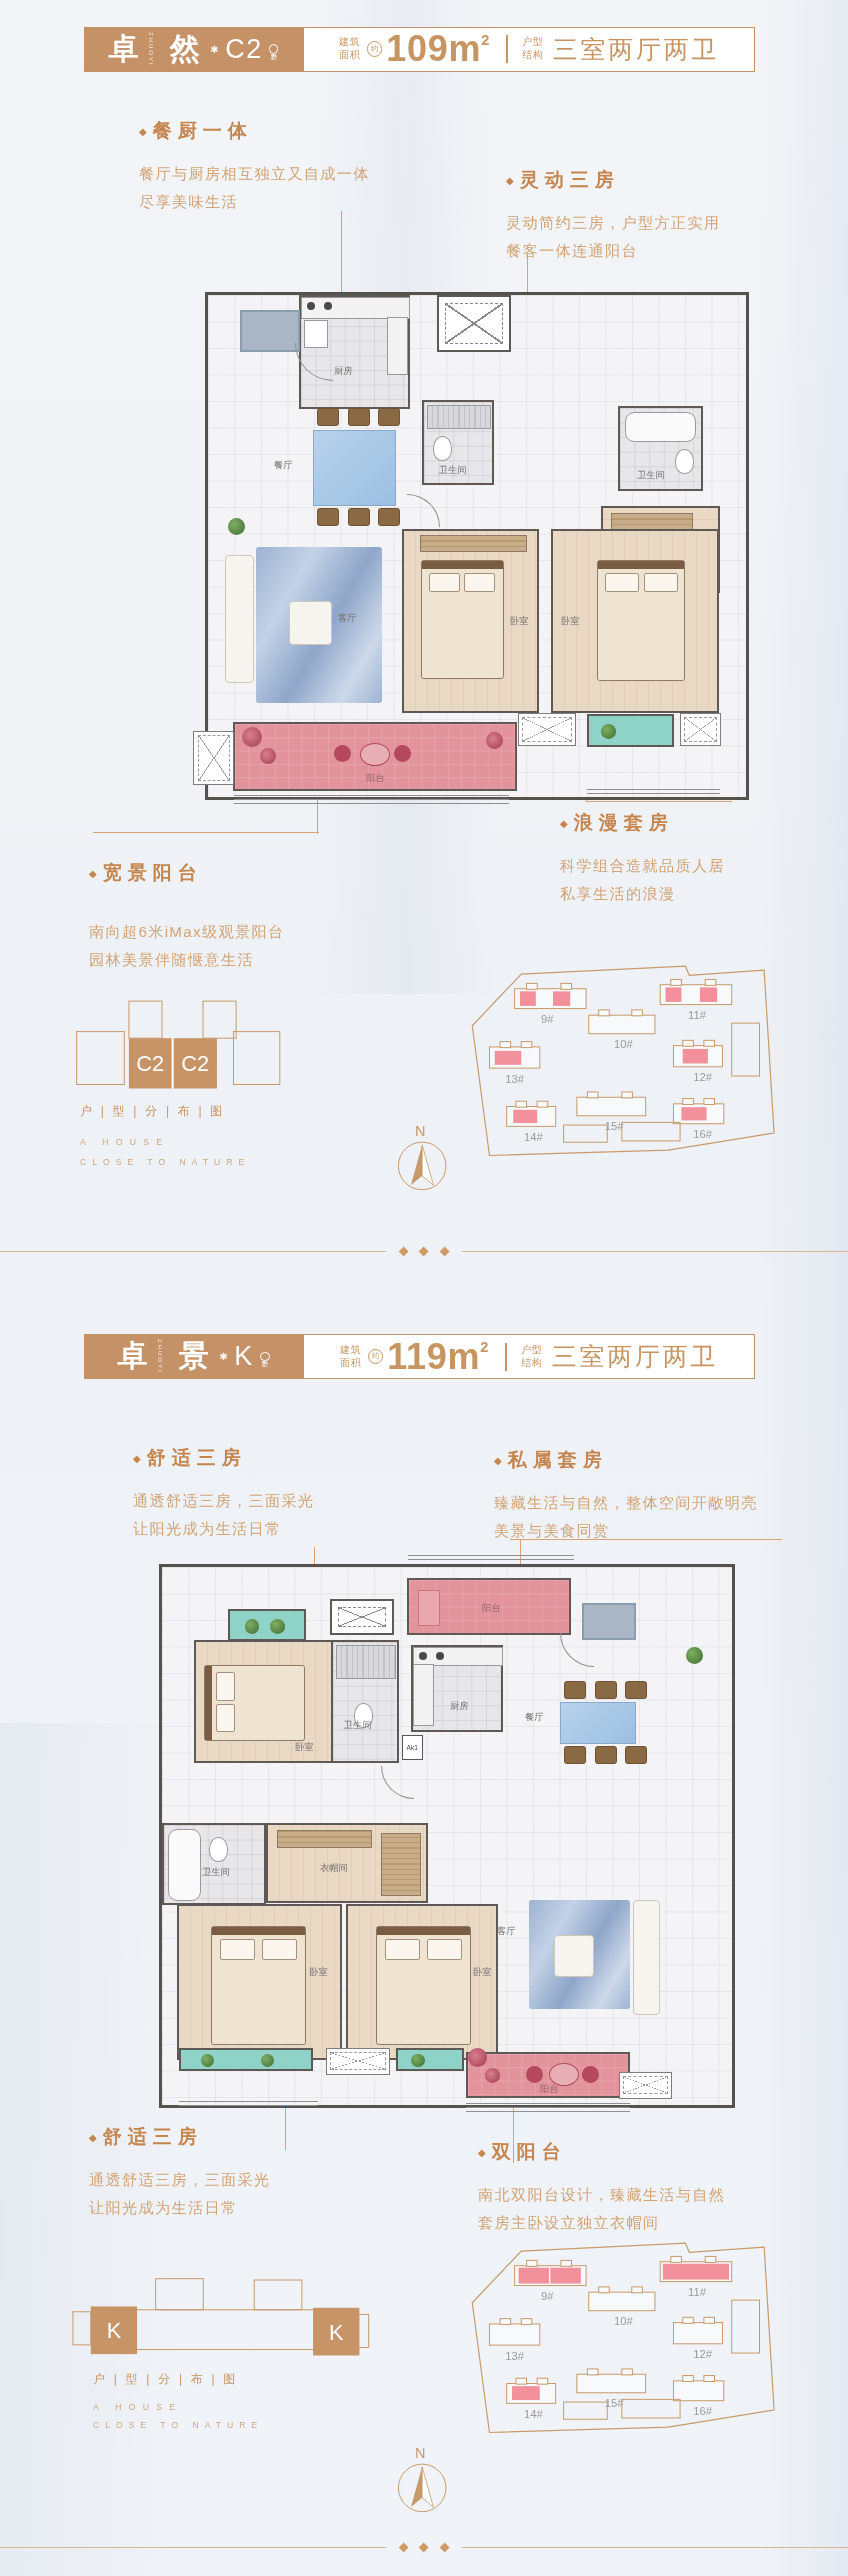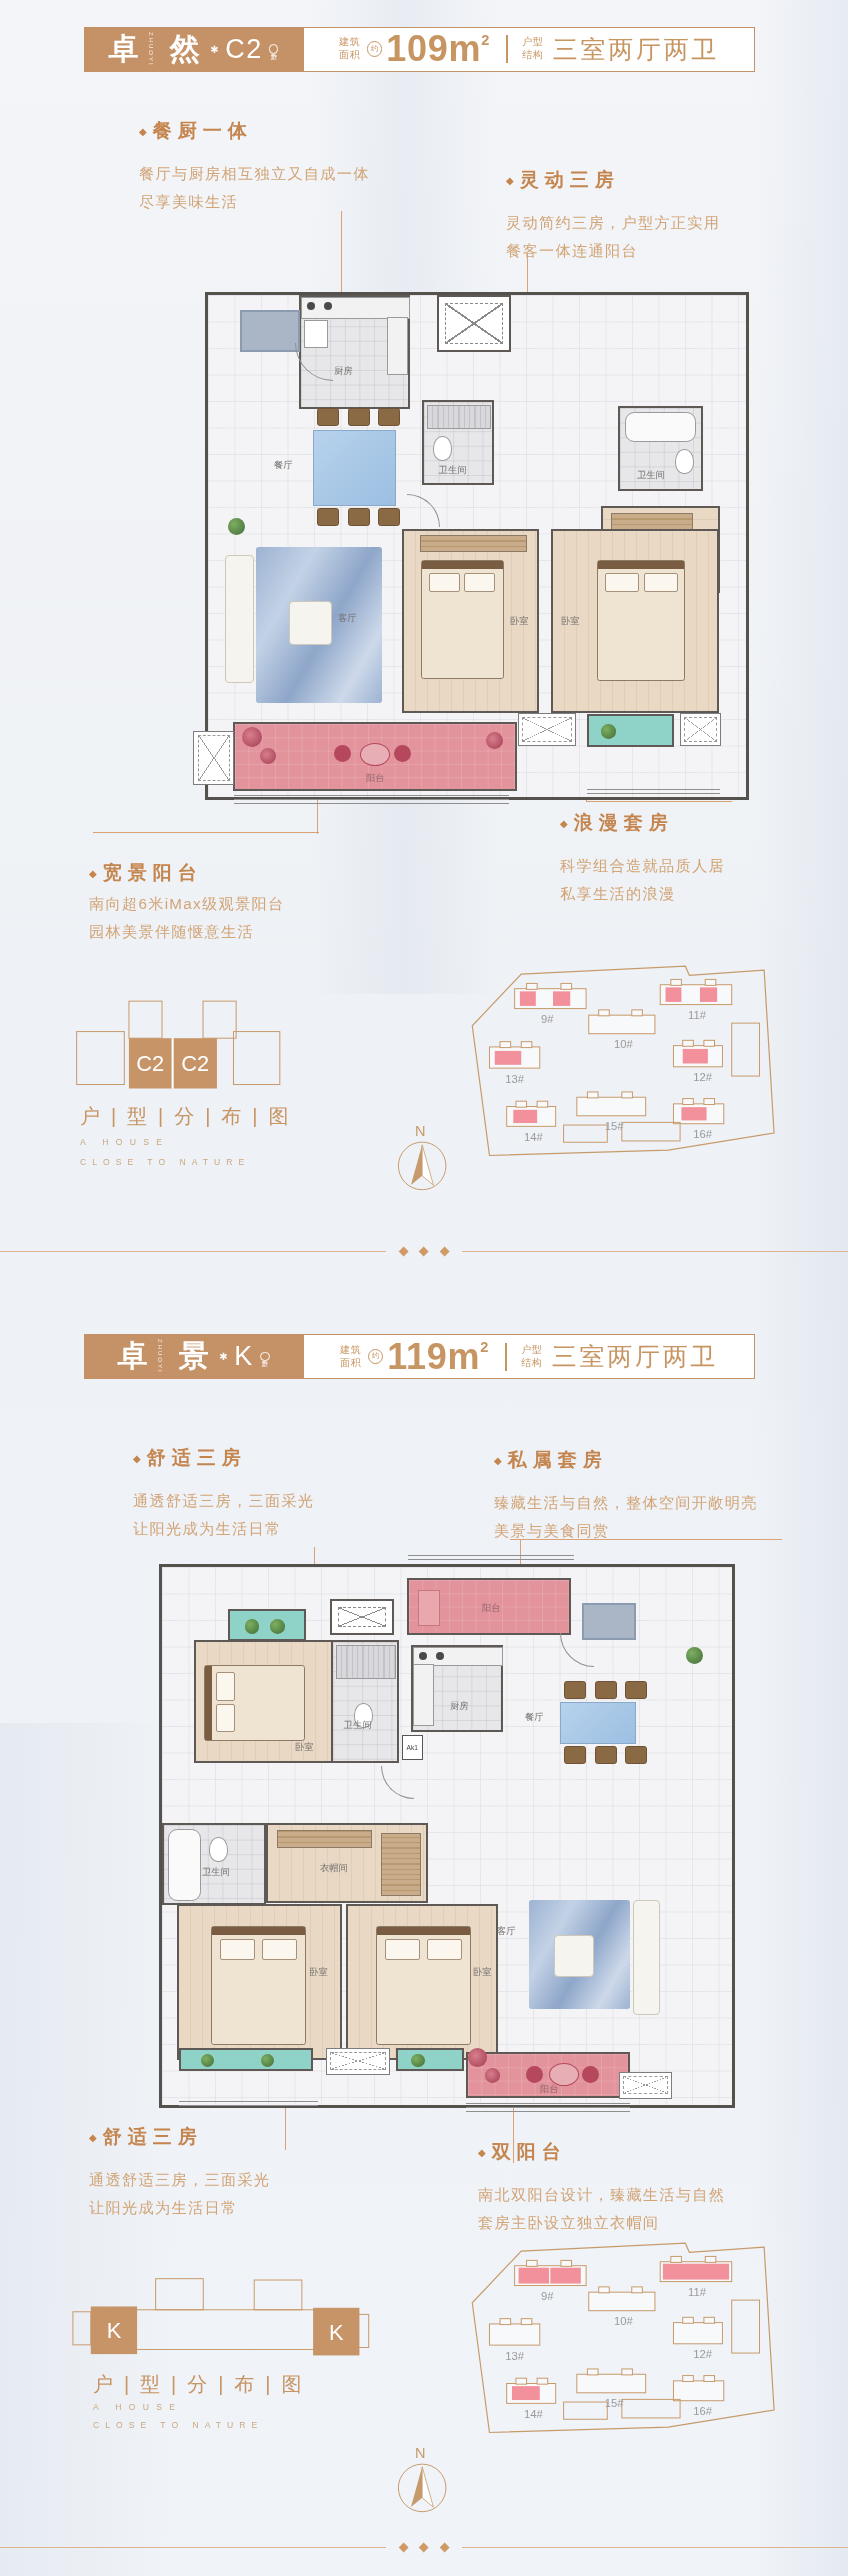--- a/index.html
+++ b/index.html
@@ -87,21 +87,21 @@
   .balbench{position:absolute;background:#eba7ae;border:1.3px solid #c57781;}
   .kcount{position:absolute;background:#f2f2f2;border:0.7px solid #9a9a9a;}
   .burner{width:8px;height:8px;border-radius:50%;background:#4a4a4a;display:inline-block;margin:4px 0 0 5.3px;}
   .fridge{position:absolute;background:#fff;border:0.7px solid #9a9a9a;}
   .arc{position:absolute;border-left:1.3px solid #8f8f8f;border-bottom:1.3px solid #8f8f8f;border-radius:0 0 0 100%;}
   .rail{position:absolute;background:repeating-linear-gradient(180deg,#8f8f8f 0 1.3px,transparent 1.3px 4px);}
   .tagbox{position:absolute;background:#fff;border:0.7px solid #555;font-size:6.6px;color:#444;
     display:flex;align-items:center;justify-content:center;}
 
   
-  .distcap{position:absolute;font-size:20px;letter-spacing:2.7px;color:#c79462;}
+  .distcap{position:absolute;font-size:12px;letter-spacing:2.7px;color:#c79462;}
   .disten{position:absolute;font-size:8.6px;color:#cba87f;}
   .en1sp{letter-spacing:7.3px;}
   .en2sp{letter-spacing:6px;}
 
   
   .divider{position:absolute;left:0;width:848px;display:flex;align-items:center;gap:13.3px;}
   .dline{flex:1;height:0.7px;background:#d9b690;}
   .dia{width:7.3px;height:7.3px;background:#cf9a66;transform:rotate(45deg);}
 
   svg text{font-family:"Liberation Sans",sans-serif;}
@@ -269,21 +269,21 @@
       </div>
   </div>
   <div class="rail" style="left:234px;top:795px;width:275px;height:8.6px;"></div>
   <div class="rail" style="left:587px;top:789px;width:133px;height:7.3px;"></div>
 
   <div class="feature" style="left:89px;top:860px;">
     <div class="ft">
       <span class="dm">◆</span>
       <span class="ftt">宽景阳台</span>
     </div>
-    <div class="fl" style="margin-top:4px;">南向超6米iMax级观景阳台</div>
+    <div class="fl" style="margin-top:32px;">南向超6米iMax级观景阳台</div>
     <div class="fl">园林美景伴随惬意生活</div>
   </div>
   <div class="feature" style="left:560px;top:810px;">
     <div class="ft">
       <span class="dm">◆</span>
       <span class="ftt">浪漫套房</span>
     </div>
     <div class="fl" style="margin-top:16px;">科学组合造就品质人居</div>
     <div class="fl">私享生活的浪漫</div>
   </div>

